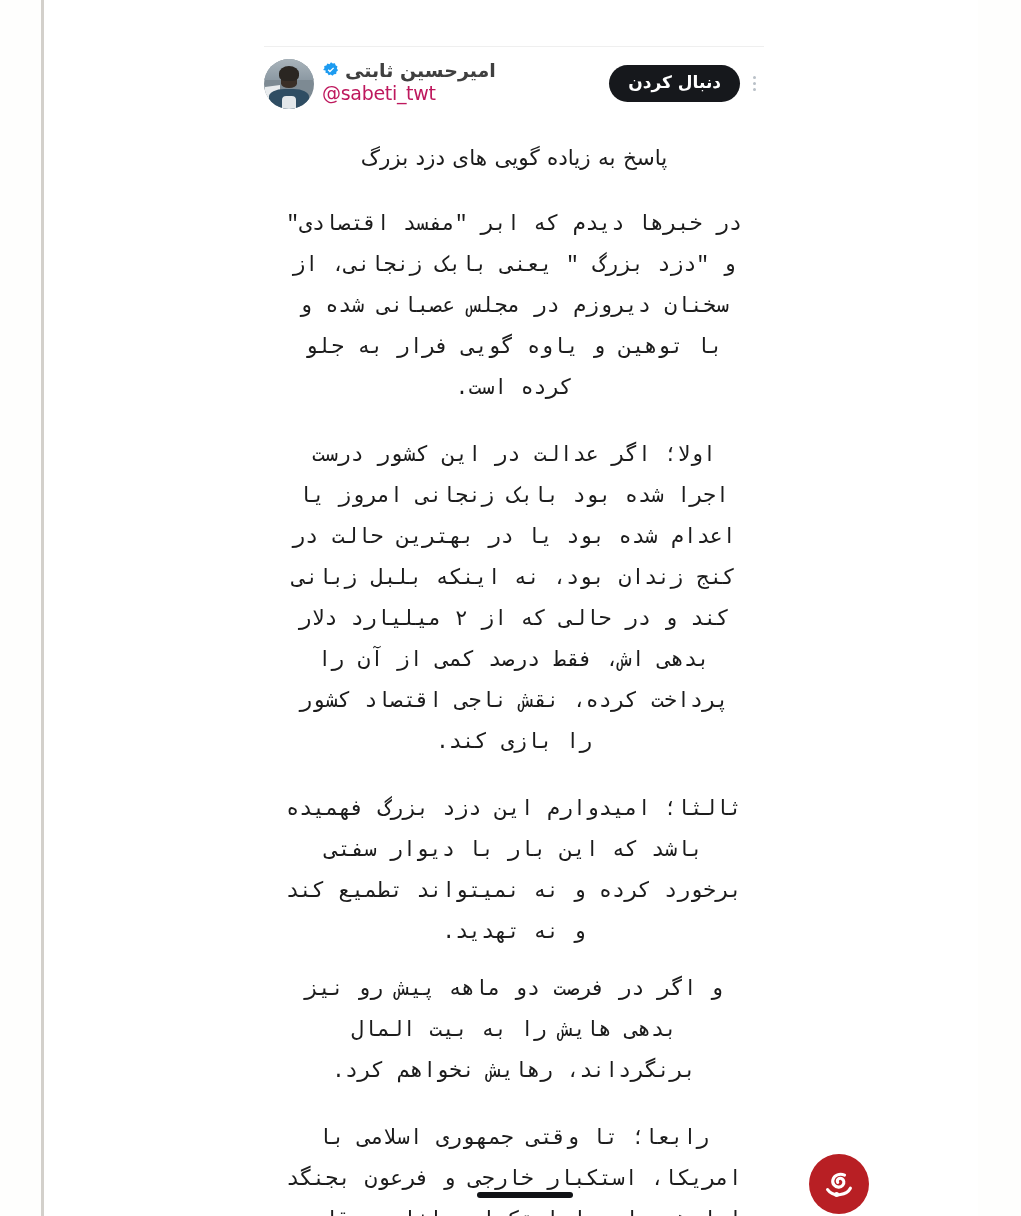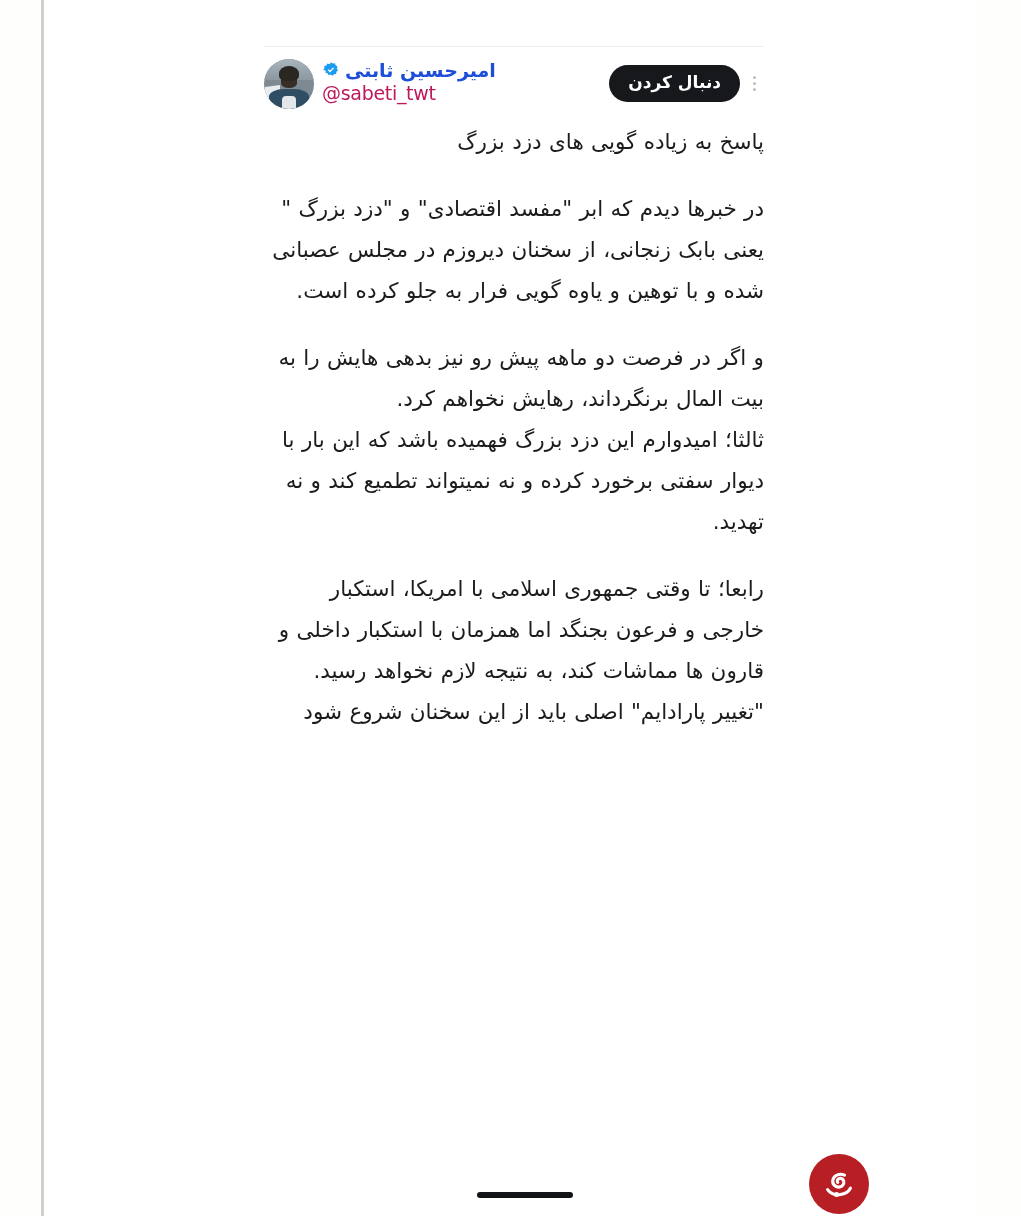--- a/index.html
+++ b/index.html
@@ -125,21 +125,21 @@
   }
   .name-row {
     display: flex;
     flex-direction: row;
     align-items: center;
     gap: 5px;
   }
   .display-name {
     font-size: 19px;
     font-weight: bold;
-    color: #1d4ed8;
+    color: #404040;
     white-space: nowrap;
     letter-spacing: -0.2px;
     text-align: center;
   }
   .verified-badge {
     width: 18px;
     height: 18px;
     flex: 0 0 18px;
     display: block;
   }
@@ -190,29 +190,31 @@
     background: #b9c0c7;
   }
 
   
   .tweet-body {
     direction: rtl;
     text-align: right;
     padding-top: 14px;
   }
   .tweet-body p {
-    margin: 0;
+    margin: 16px;
     font-size: 21.5px;
     line-height: 41px;
     color: #1c1c1c;
     font-family: "DejaVu Sans", "Liberation Sans", sans-serif;
     word-spacing: 0.5px;
+    text-align: center;
   }
   .tweet-body p + p {
     margin-top: 26px;
+    font-family: Liberation Mono, monospace;
   }
   .tweet-body p.tight + p.tight {
     margin-top: 0;
   }
 
   
   .watermark {
     position: absolute;
     left: 809px;
     top: 1154px;
@@ -278,22 +280,23 @@
         <div class="av-beard"></div>
         <div class="av-hair"></div>
       </div>
     </div>
 
   </div>
 
   <div class="tweet-body">
     <p>پاسخ به زیاده گویی های دزد بزرگ</p>
     <p>در خبرها دیدم که ابر "مفسد اقتصادی" و "دزد بزرگ " یعنی بابک زنجانی، از سخنان دیروزم در مجلس عصبانی شده و با توهین و یاوه گویی فرار به جلو کرده است.</p>
+    <p>اولا؛ اگر عدالت در این کشور درست اجرا شده بود بابک زنجانی امروز یا اعدام شده بود یا در بهترین حالت در کنج زندان بود، نه اینکه بلبل زبانی کند و در حالی که از ۲ میلیارد دلار بدهی اش، فقط درصد کمی از آن را پرداخت کرده، نقش ناجی اقتصاد کشور را بازی کند.</p>
+    <p class="tight">ثالثا؛ امیدوارم این دزد بزرگ فهمیده باشد که این بار با دیوار سفتی برخورد کرده و نه نمیتواند تطمیع کند و نه تهدید.</p>
     <p class="tight">و اگر در فرصت دو ماهه پیش رو نیز بدهی هایش را به بیت المال برنگرداند، رهایش نخواهم کرد.</p>
-    <p class="tight">ثالثا؛ امیدوارم این دزد بزرگ فهمیده باشد که این بار با دیوار سفتی برخورد کرده و نه نمیتواند تطمیع کند و نه تهدید.</p>
     <p>رابعا؛ تا وقتی جمهوری اسلامی با امریکا، استکبار خارجی و فرعون بجنگد اما همزمان با استکبار داخلی و قارون ها مماشات کند، به نتیجه لازم نخواهد رسید. "تغییر پارادایم" اصلی باید از این سخنان شروع شود</p>
   </div>
 
 </div>
 
 <div class="watermark">
   <svg width="44" height="44" viewBox="0 0 44 44" aria-hidden="true">
     <g fill="none" stroke="#ffffff" stroke-width="3.1" stroke-linecap="round">
       <path d="M27.5 13.2c-4.6-2.2-10.4-.2-11.6 4.6-1 4.1 2.2 7.6 6 7.3 3.2-.2 5.4-2.8 4.9-5.6-.4-2.3-2.6-3.7-4.6-3-1.7.6-2.4 2.5-1.5 3.9"></path>
       <path d="M10.6 27.6c2.6 3.6 7.7 5.6 12.8 4.9 4.6-.6 8.3-3.1 10-6.3"></path>

